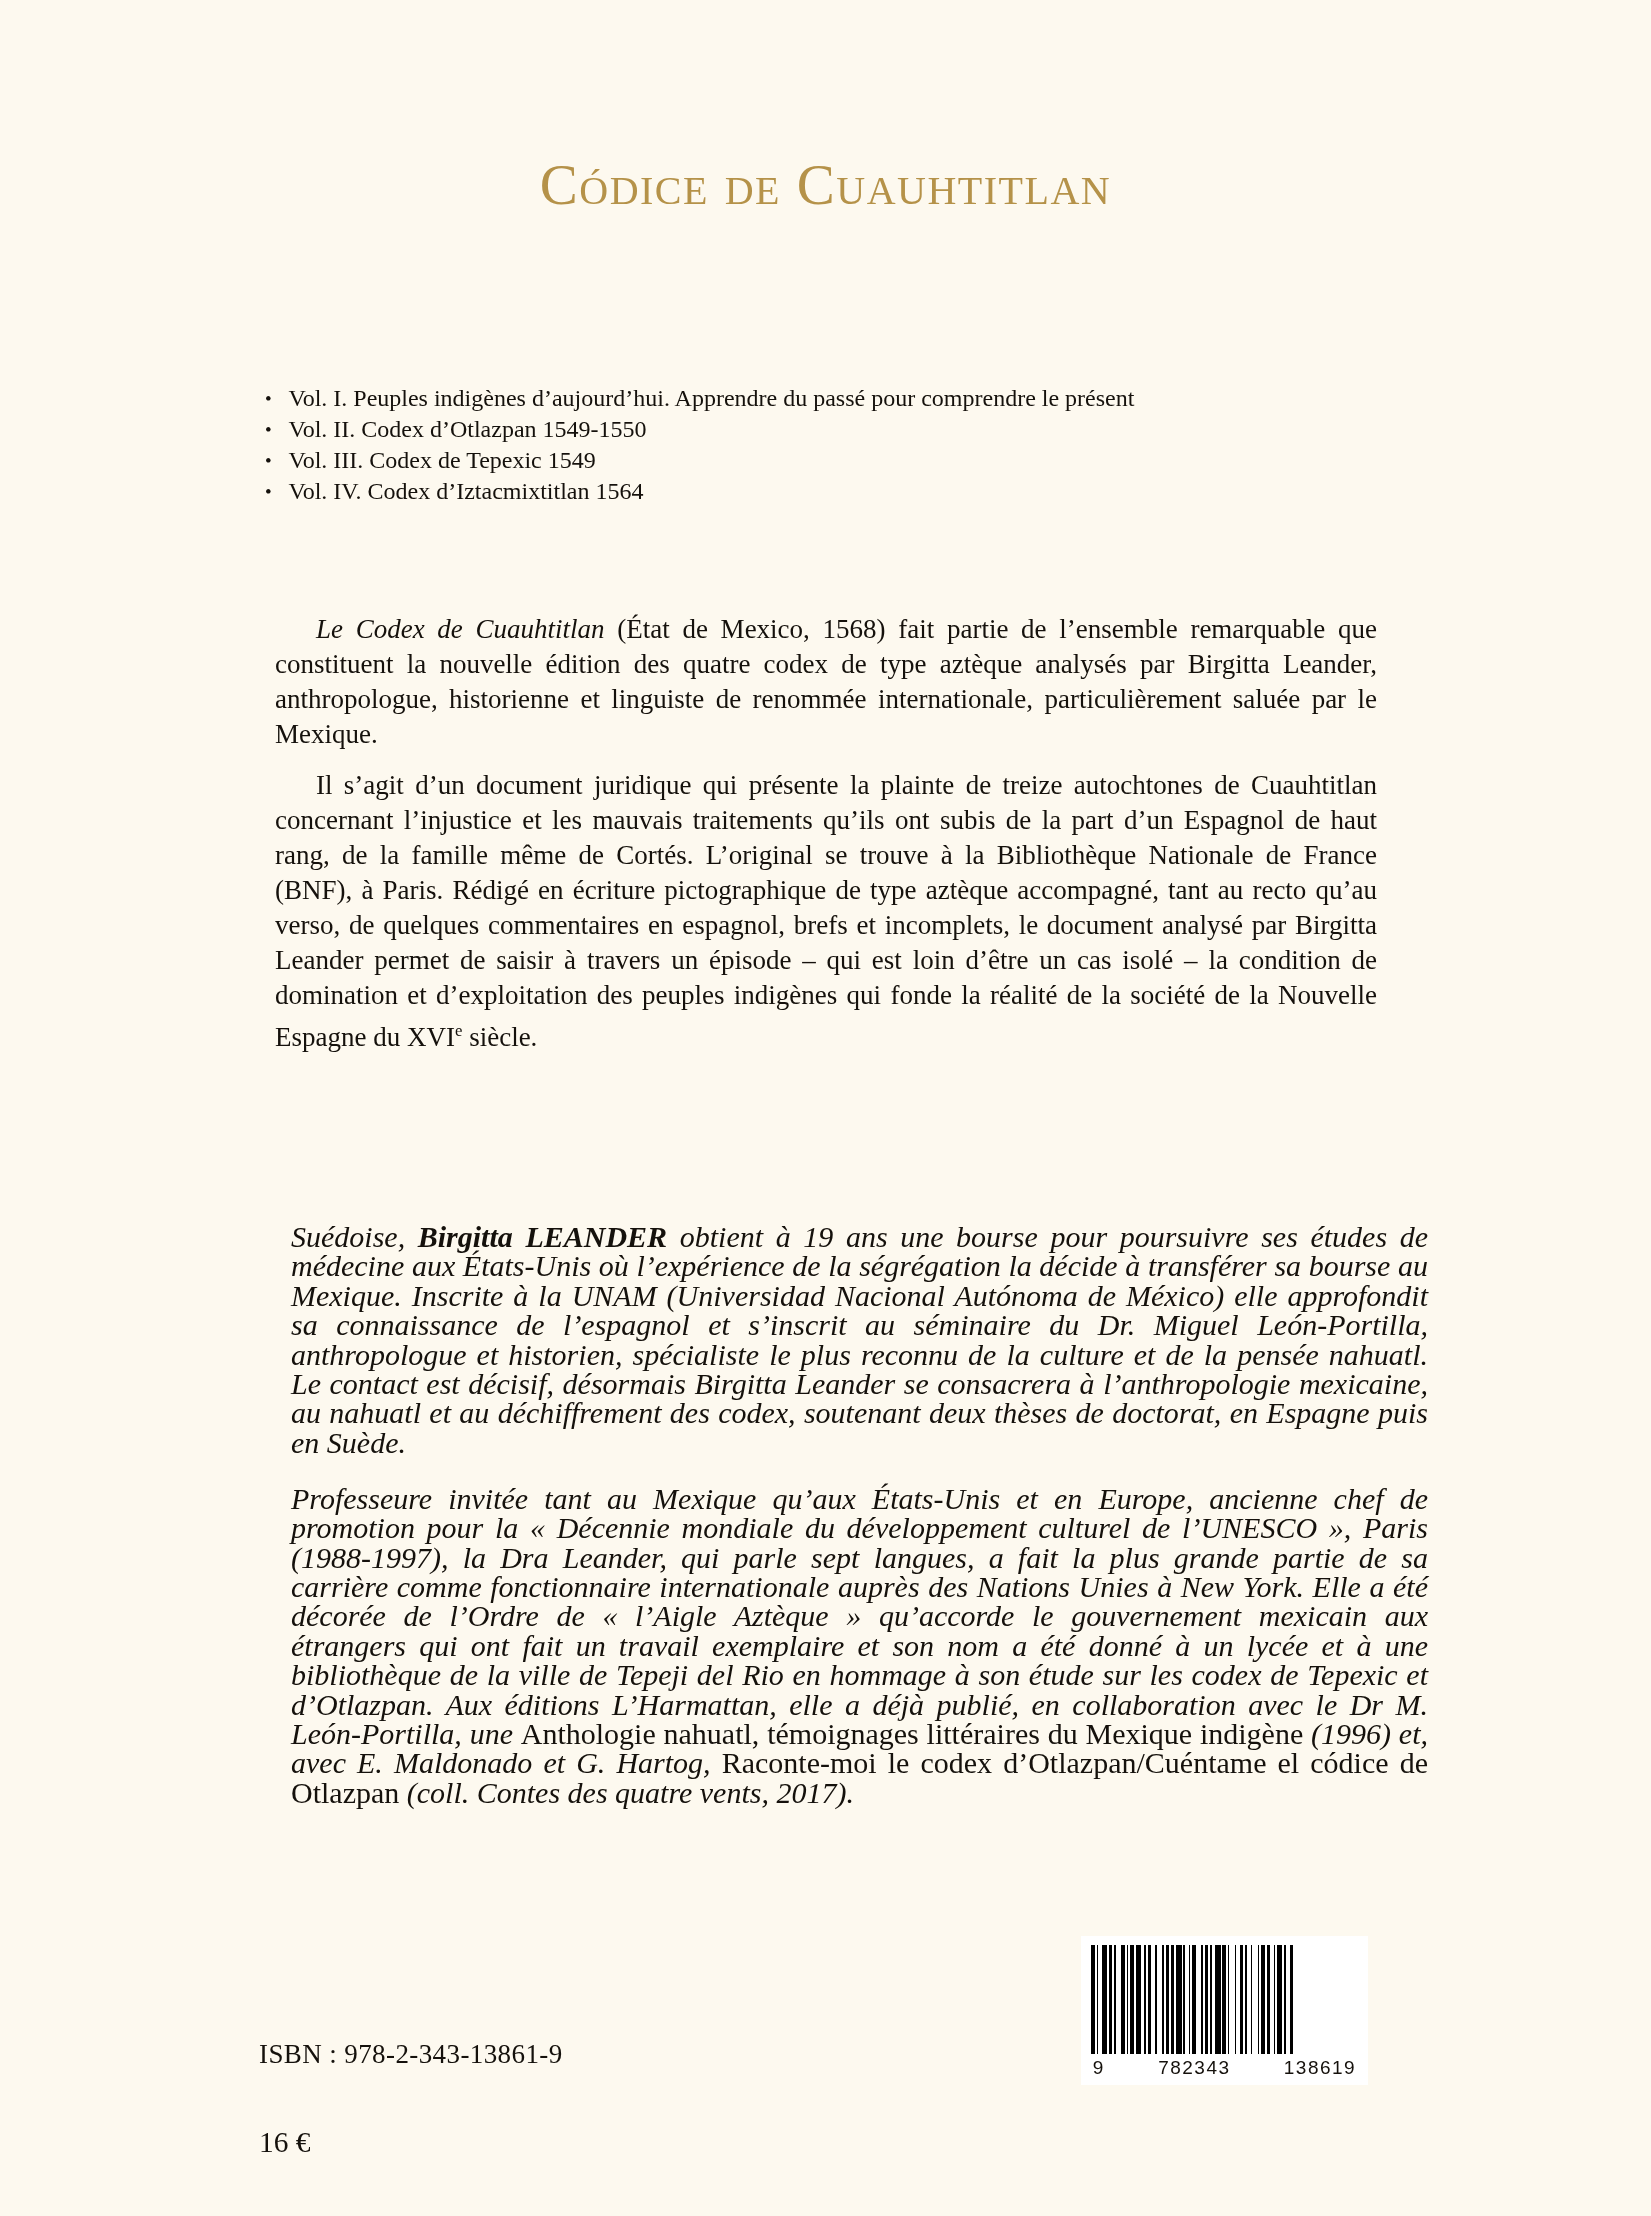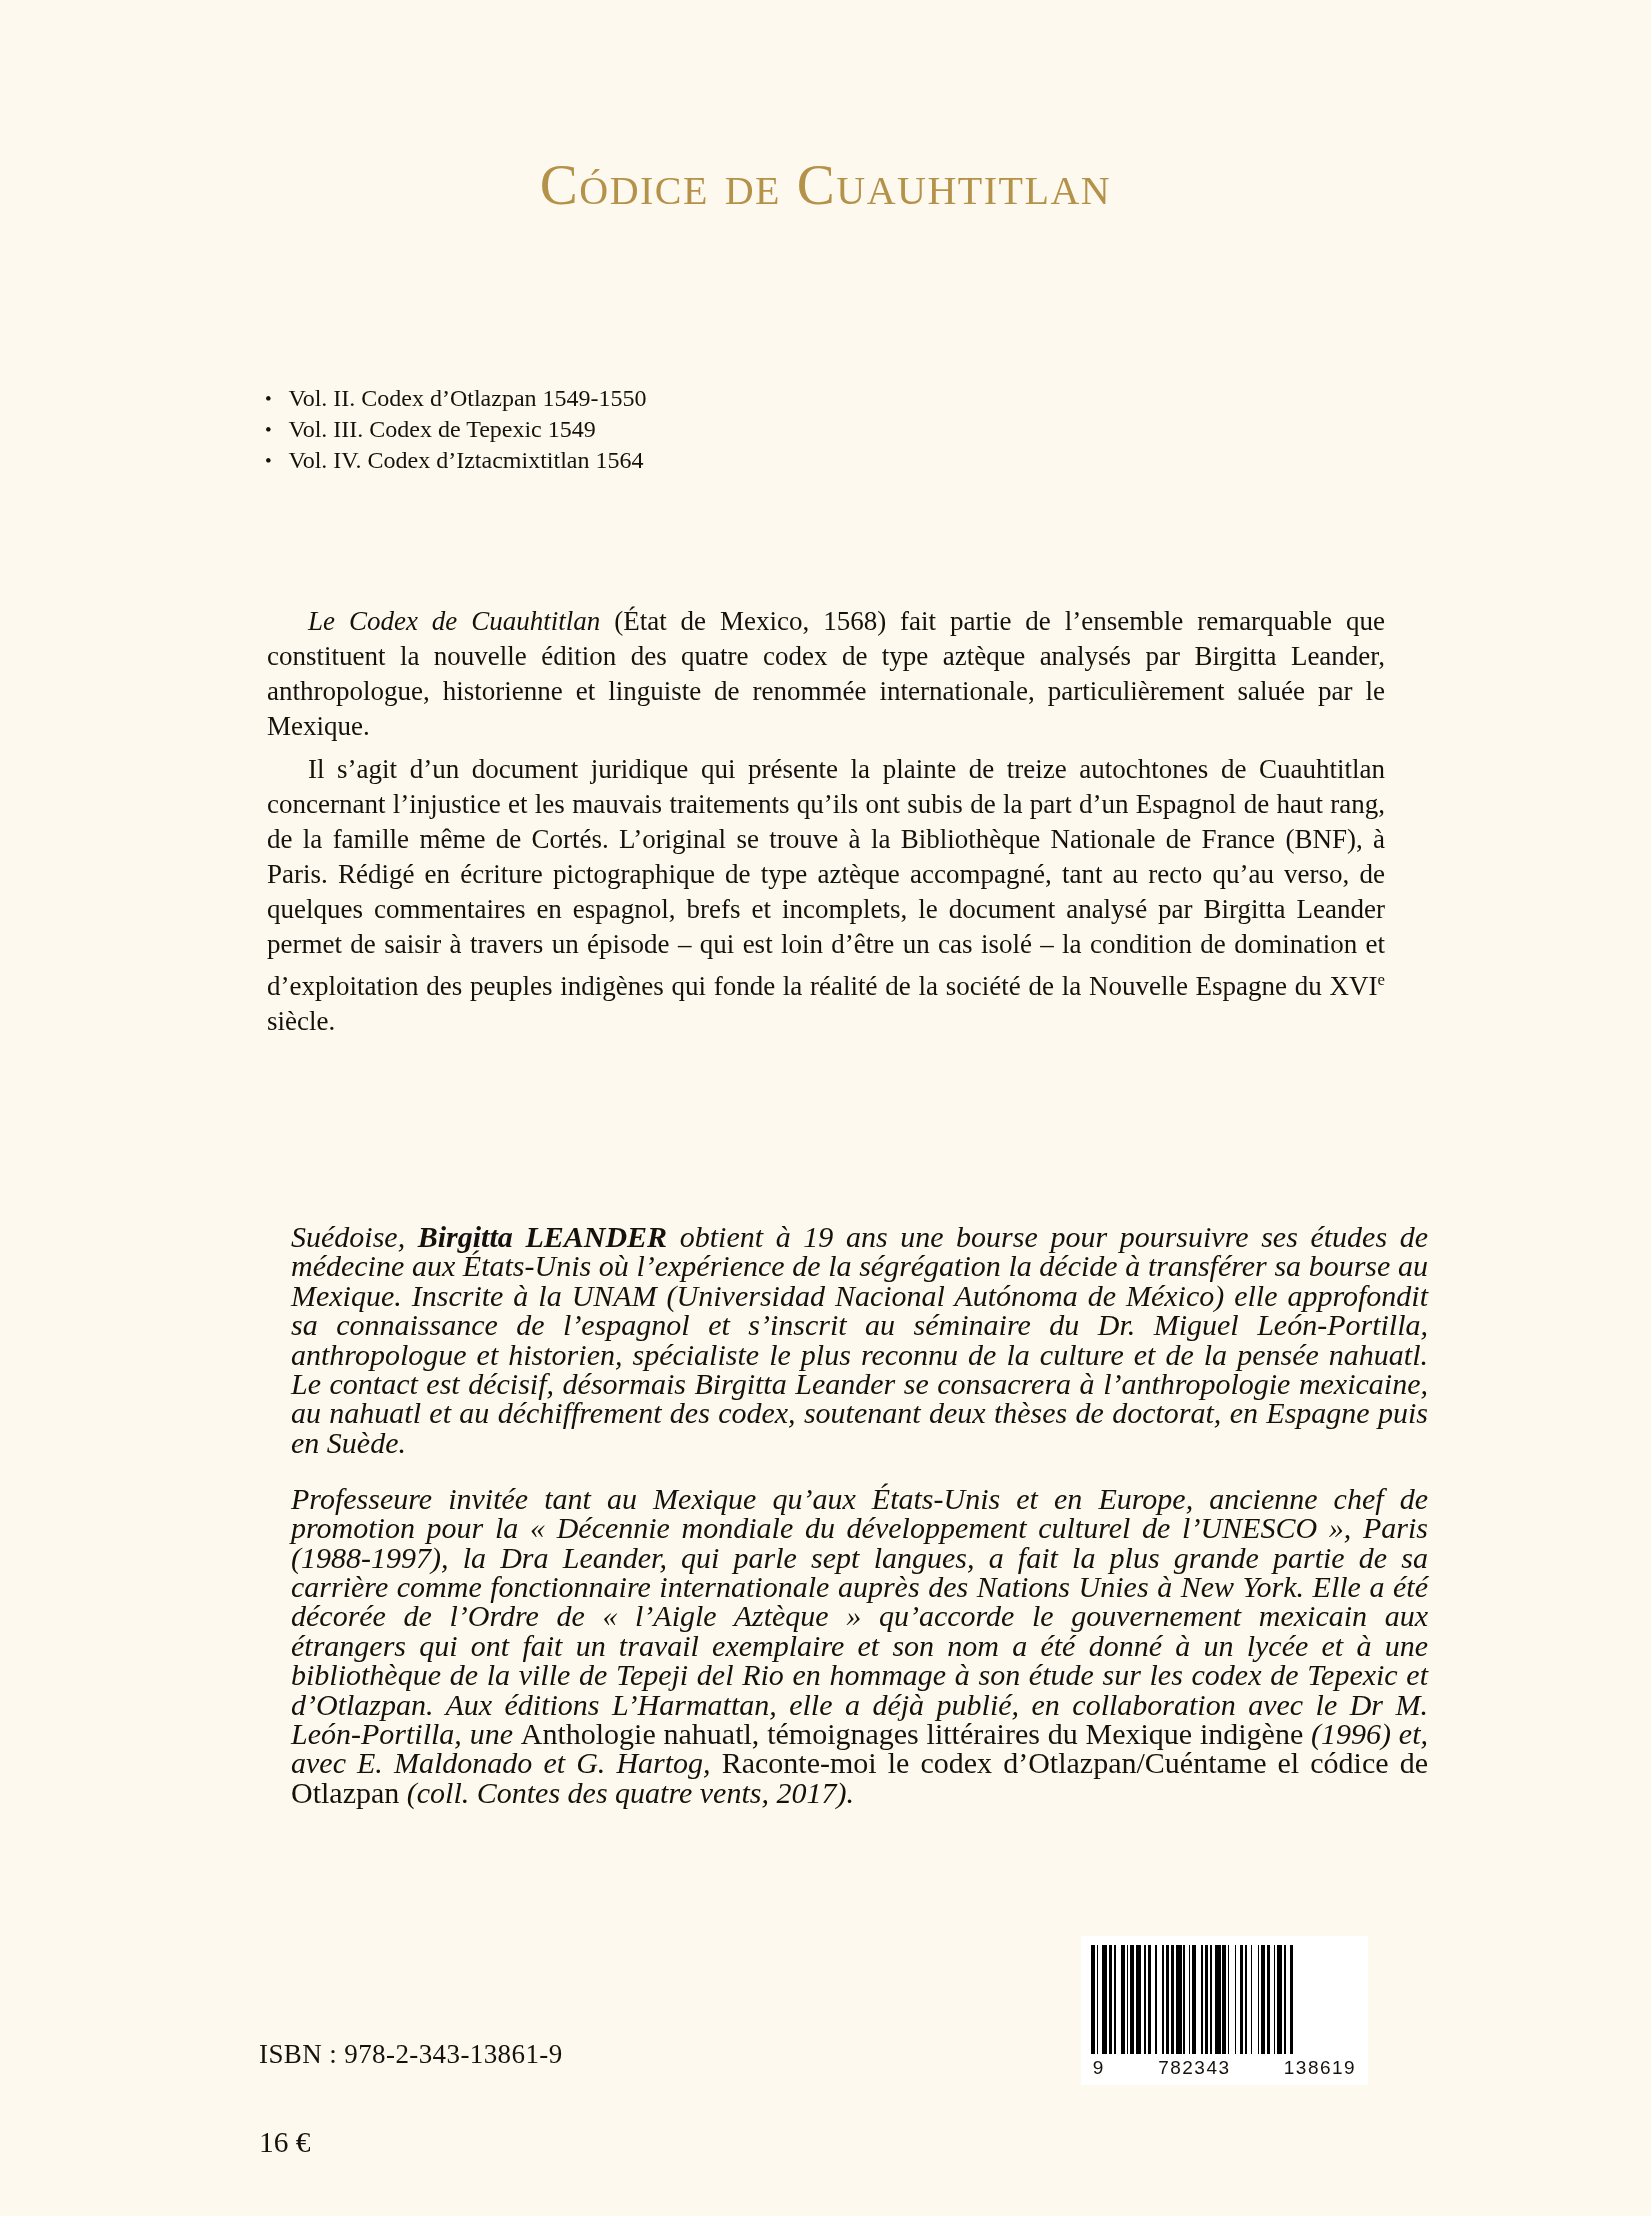--- a/index.html
+++ b/index.html
@@ -77,21 +77,21 @@
   .body-block {
     position: absolute;
     left: 259px;
     top: 596px;
     width: 1134px;
     font-size: 27px;
     line-height: 35px;
     text-align: justify;
   }
   .body-block p {
-    margin: 8px;
+    margin: 16px;
     text-indent: 41px;
   }
   .body-block i {
     font-style: italic;
   }
   .sup {
     font-size: 0.62em;
     vertical-align: super;
   }
 
@@ -154,20 +154,21 @@
 </style>
 </head>
 <body>
 
 <div class="page">
 
   <h1 class="title">Códice de Cuauhtitlan</h1>
 
 
   <ul class="vol-list">
+    <li>Vol. I. Peuples indigènes d’aujourd’hui. Apprendre du passé pour comprendre le présent</li>
     <li>Vol. II. Codex d’Otlazpan 1549-1550</li>
     <li>Vol. III. Codex de Tepexic 1549</li>
     <li>Vol. IV. Codex d’Iztacmixtitlan 1564</li>
   </ul>
 
   <div class="body-block">
     <p><i>Le Codex de Cuauhtitlan</i><span> (État de Mexico, 1568) fait partie de l’ensemble remarquable que constituent la nouvelle édition des quatre codex de type aztèque analysés par Birgitta Leander, anthropologue, historienne et linguiste de renommée internationale, particulièrement saluée par le Mexique.</span></p>
     <p><span>Il s’agit d’un document juridique qui présente la plainte de treize autochtones de Cuauhtitlan concernant l’injustice et les mauvais traitements qu’ils ont subis de la part d’un Espagnol de haut rang, de la famille même de Cortés. L’original se trouve à la Bibliothèque Nationale de France (BNF), à Paris. Rédigé en écriture pictographique de type aztèque accompagné, tant au recto qu’au verso, de quelques commentaires en espagnol, brefs et incomplets, le document analysé par Birgitta Leander permet de saisir à travers un épisode – qui est loin d’être un cas isolé – la condition de domination et d’exploitation des peuples indigènes qui fonde la réalité de la société de la Nouvelle Espagne du XVI</span><span class="sup">e</span><span> siècle.</span></p>
   </div>
 

